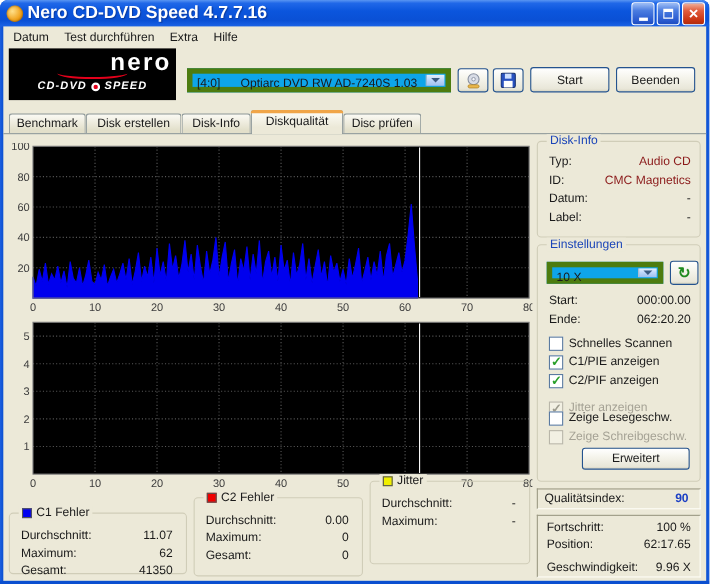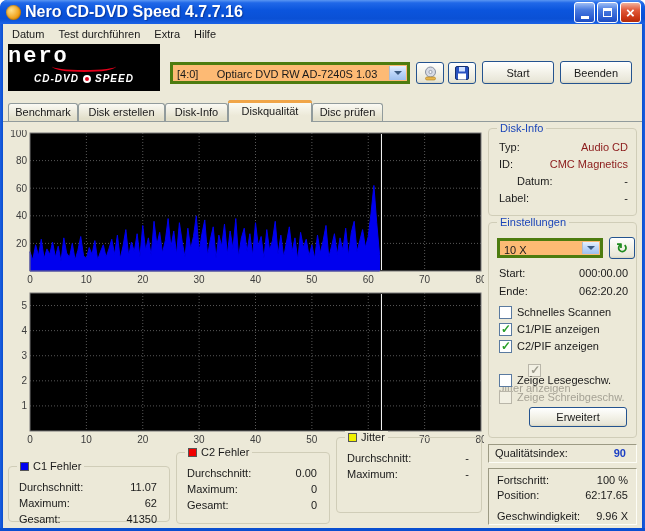--- a/index.html
+++ b/index.html
@@ -26,27 +26,27 @@
   .glyph-min{width:8px;height:3px;background:#fff;margin-top:10px;}
   .glyph-max{width:9px;height:9px;border:1px solid #fff;border-top:3px solid #fff;box-sizing:border-box;}
   .glyph-close::before{content:"×";color:#fff;font-weight:bold;font-size:15px;line-height:15px;}
   
   .client{left:3px;top:24px;width:639px;height:504px;background:#ece9d8;}
   
   .menubar{left:0;top:0;width:639px;height:19px;display:flex;align-items:center;padding-left:2px;box-sizing:border-box;}
   .menu-item{padding:0 7px;line-height:18px;}
   
   .logo{left:5px;top:20px;width:152px;height:47px;background:#000;color:#fff;overflow:hidden;}
-  .logo-nero{position:absolute;left:0;right:4px;top:0;text-align:left;font-weight:bold;font-size:22px;line-height:25px;letter-spacing:2px;font-family:Liberation Mono, monospace;}
+  .logo-nero{position:absolute;left:0;right:4px;top:0;text-align:right;font-weight:bold;font-size:22px;line-height:25px;letter-spacing:2px;}
   .logo-swoosh{position:absolute;left:44px;top:17px;width:64px;height:9px;border-bottom:2px solid #e3001b;border-radius:50%;}
   .logo-sub{position:absolute;left:0;right:0;top:29px;display:flex;justify-content:center;align-items:center;gap:4px;
     font-style:italic;font-weight:bold;font-size:10px;letter-spacing:1px;}
   .logo-disc{width:8px;height:8px;border-radius:50%;border:2px solid #fff;box-sizing:border-box;background:#e3001b;}
   
-  .combo{background:#fdba74;border:3px solid #4d7c0f;box-sizing:border-box;}
+  .combo{background:#0ea5e9;border:5px solid #4d7c0f;box-sizing:border-box;}
   .combo-text{position:absolute;left:4px;top:3px;right:20px;white-space:pre;overflow:hidden;}
   .combo-arrow{position:absolute;right:1px;top:1px;bottom:1px;width:16px;
     background:linear-gradient(180deg,#e6f0fe,#bcd5f9 50%,#9fc0ee);border-left:1px solid #aebdd2;
     display:flex;align-items:center;justify-content:center;}
   .tri-down{width:0;height:0;border-left:4px solid transparent;border-right:4px solid transparent;border-top:4px solid #3b5a82;}
   
   .xp-btn{background:linear-gradient(180deg,#ffffff,#f4f3ea 45%,#e8e6d8 90%,#d8d5c0);
     border:1px solid #24538f;border-radius:3px;box-sizing:border-box;
     display:flex;align-items:center;justify-content:center;gap:3px;}
   
@@ -259,21 +259,21 @@
       <span class="rlabel" style="left:10px;top:30px;">Maximum:</span>
       <span class="rvalue" style="right:12px;top:30px;">-</span>
     </div>
 
     <div class="abs groupbox" style="left:485px;top:104px;width:149px;height:88px;">
       <span class="gb-caption blue">Disk-Info</span>
       <span class="rlabel" style="left:10px;top:12px;">Typ:</span>
       <span class="rvalue" style="right: 8px; top: 12px; color: rgb(139, 26, 26);">Audio CD</span>
       <span class="rlabel" style="left:10px;top:29px;">ID:</span>
       <span class="rvalue" style="right: 8px; top: 29px; color: rgb(139, 26, 26);">CMC Magnetics</span>
-      <span class="rlabel" style="left:28px;top:46px;">Datum:</span>
+      <span class="rlabel" style="left:10px;top:46px;">Datum:</span>
       <span class="rvalue" style="right:8px;top:46px;">-</span>
       <span class="rlabel" style="left:10px;top:63px;">Label:</span>
       <span class="rvalue" style="right:8px;top:63px;">-</span>
     </div>
 
     <div class="abs groupbox" style="left:485px;top:198px;width:149px;height:216px;">
       <span class="gb-caption blue">Einstellungen</span>
 
       <div class="abs combo" style="left:8px;top:15px;width:106px;height:20px;">
         <span class="combo-text">10 X</span>
@@ -293,21 +293,21 @@
         <span class="cb-label">Schnelles Scannen</span>
       </div>
       <div class="check-row" style="left:10px;top:99px;">
         <span class="cb checked"></span>
         <span class="cb-label">C1/PIE anzeigen</span>
       </div>
       <div class="check-row" style="left:10px;top:116px;">
         <span class="cb checked"></span>
         <span class="cb-label">C2/PIF anzeigen</span>
       </div>
-      <div class="check-row disabled" style="left:10px;top:141px;flex-direction:column;">
+      <div class="check-row disabled" style="left:10px;top:141px;">
         <span class="cb checked"></span>
         <span class="cb-label">Jitter anzeigen</span>
       </div>
       <div class="check-row" style="left:10px;top:150px;">
         <span class="cb"></span>
         <span class="cb-label">Zeige Lesegeschw.</span>
       </div>
       <div class="check-row disabled" style="left:10px;top:167px;">
         <span class="cb"></span>
         <span class="cb-label">Zeige Schreibgeschw.</span>

